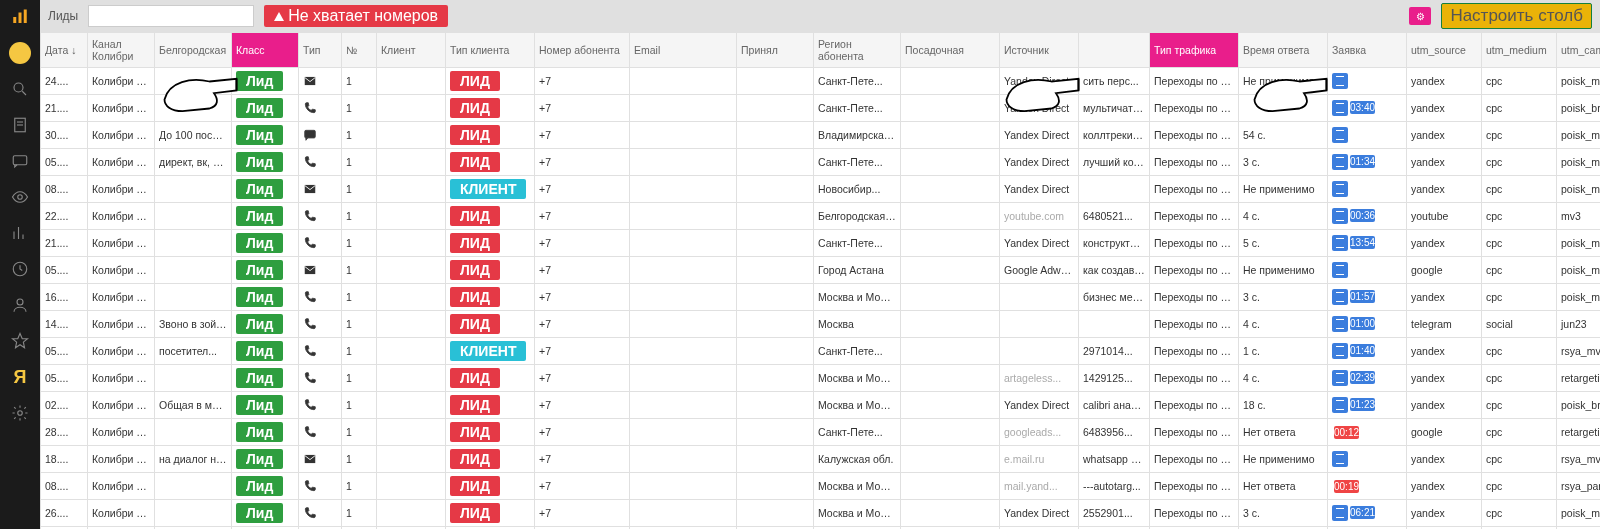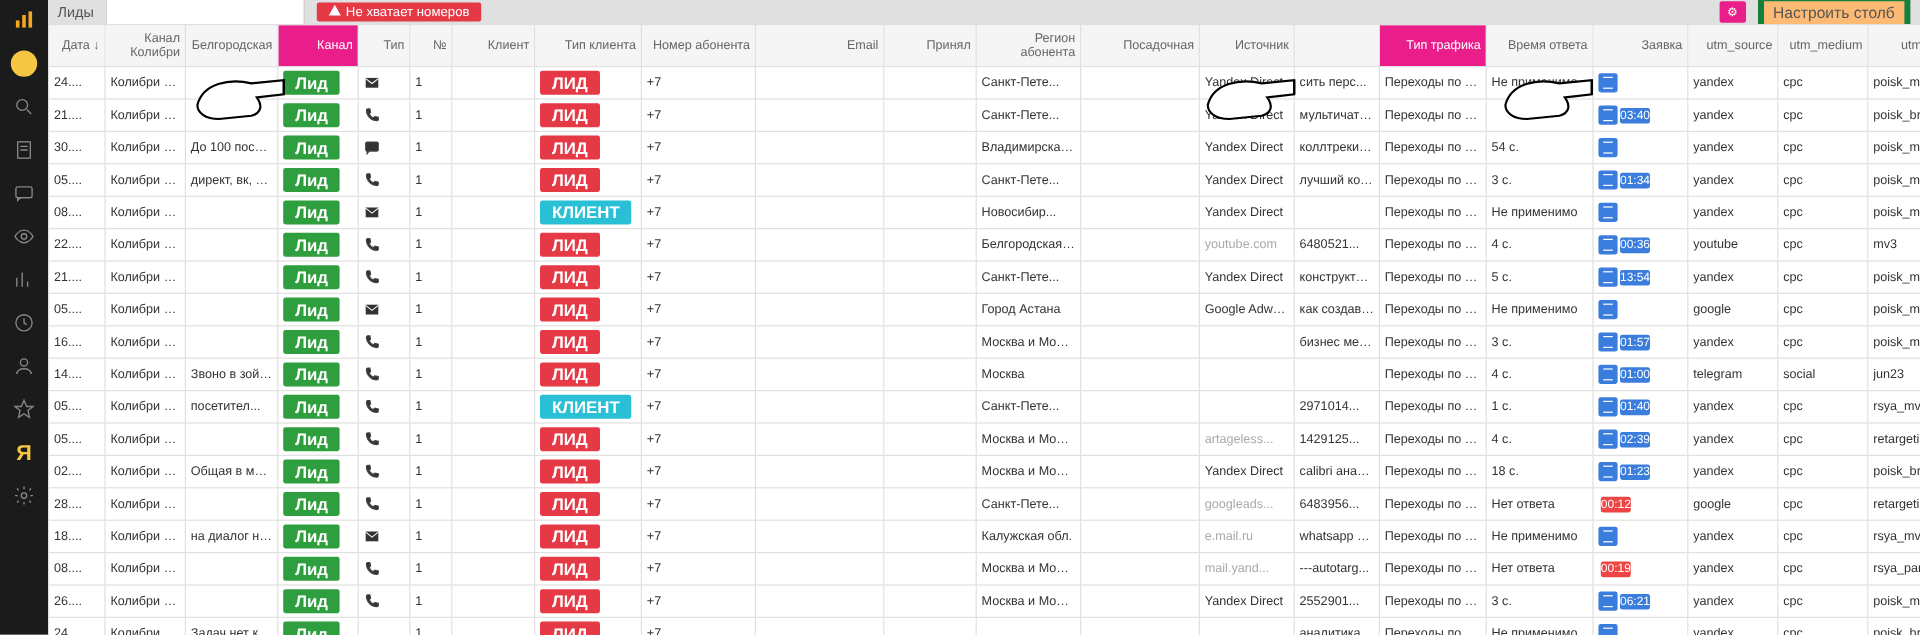--- a/index.html
+++ b/index.html
@@ -3,32 +3,32 @@
 <meta charset="utf-8">
 <style>
 html,body{margin:0;padding:0;font-family:Arial,Helvetica,sans-serif;font-size:11px;color:#333;background:#e9e9e9;overflow:hidden}
 .app{display:flex;width:1600px;height:529px}
 .sidebar{width:40px;background:#1b1b1b;display:flex;flex-direction:column;align-items:center;padding-top:6px;gap:14px}
 .sidebar .sicon{width:22px;height:22px;display:flex;align-items:center;justify-content:center;color:#888}
 .sidebar .sicon svg{width:18px;height:18px;stroke:#888;fill:none;stroke-width:1.5}
 .sidebar .sicon.bars svg{fill:#f5a623;stroke:none}
 .sidebar .ycircle{width:22px;height:22px;border-radius:50%;background:#f5c742}
 .main{flex:1;display:flex;flex-direction:column;overflow:hidden}
-.topbar{height:20px;background:#e0e0e0;display:flex;align-items:center;padding:0 8px;gap:10px}
+.topbar{height:32px;background:#e0e0e0;display:flex;align-items:center;padding:0 8px;gap:10px}
 .title{font-size:12px;color:#555}
 .search{background:#fff;border:1px solid #ccc;height:18px;width:160px}
-.alert{background:#e53946;color:#fff;padding:2px 10px;border-radius:2px;display:flex;gap:4px;font-size:11px}
+.alert{background:#e53946;color:#fff;padding:2px 10px;border-radius:2px;display:flex;align-items:center;gap:4px;font-size:16px}
 .alert:before{content:"";display:inline-block;width:0;height:0;border-left:5px solid transparent;border-right:5px solid transparent;border-bottom:9px solid #fff}
 .spacer{flex:1}
 .pinkbtn{width:22px;height:18px;background:#e91e8b;border-radius:2px;display:flex;align-items:center;justify-content:center;color:#fff;font-size:10px}
-.cfg{background:#fdba74;border:5px solid #15803d;padding:2px 8px;border-radius:2px;color:#555;font-size:13px}
+.cfg{background:#eab308;border:1px solid #15803d;padding:2px 8px;border-radius:2px;color:#555;font-size:17px}
 .table-wrap{flex:1;overflow:auto;background:#fff}
 table{border-collapse:collapse;width:100%;table-layout:fixed}
 th,td{border:1px solid #e0e0e0;padding:2px 4px;height:22px;font-size:10.5px;color:#333;overflow:hidden;white-space:nowrap;text-overflow:ellipsis;vertical-align:middle}
-th{background:#f5f5f5;color:#666;font-weight:normal;text-align:right;height:30px;line-height:12px;white-space:normal}
+th{background:#f5f5f5;color:#666;font-weight:normal;text-align:left;height:30px;line-height:12px;white-space:normal}
 th.pink{background:#e91e8b;color:#fff}
 .badge{display:inline-block;padding:2px 10px;border-radius:2px;color:#fff;font-size:14px;font-weight:bold}
 .badge.lead{background:#2e9e3f}
 .badge.lid{background:#e53946}
 .badge.client{background:#29c0d6}
 .tiny-icon svg{width:14px;height:14px;stroke:#444;fill:none;stroke-width:1.6;vertical-align:middle}
 .tiny-icon.mail svg{fill:#333;stroke:none}
 .docicon{display:inline-flex;width:16px;height:16px;background:#3b7ddd;border-radius:2px;vertical-align:middle;align-items:center;justify-content:center}
 .docicon:before{content:"";width:8px;height:8px;border-top:1.5px solid #fff;border-bottom:1.5px solid #fff}
 .timepill{display:inline-block;background:#3b7ddd;color:#fff;border-radius:2px;padding:1px 0;font-size:10px;margin-left:2px}
@@ -122,21 +122,21 @@
       <span class="cfg">Настроить столб</span>
     </div>
 
     <div class="table-wrap" style="position:relative">
       <table>
         <thead>
             <tr id="hrow">
               <th class="col-date">Дата ↓</th>
               <th class="col-chan">Канал Колибри</th>
               <th class="col-com">Белгородская</th>
-              <th class="col-class pink">Канал</th>
+              <th class="col-class pink">Класс</th>
               <th class="col-type">Тип</th>
               <th class="col-num">№</th>
               <th class="col-client">Клиент</th>
               <th class="col-ctype">Тип клиента</th>
               <th class="col-phone">Номер абонента</th>
               <th class="col-email">Email</th>
               <th class="col-took">Принял</th>
               <th class="col-region">Регион абонента</th>
               <th class="col-land">Посадочная</th>
               <th class="col-src">Источник</th>

